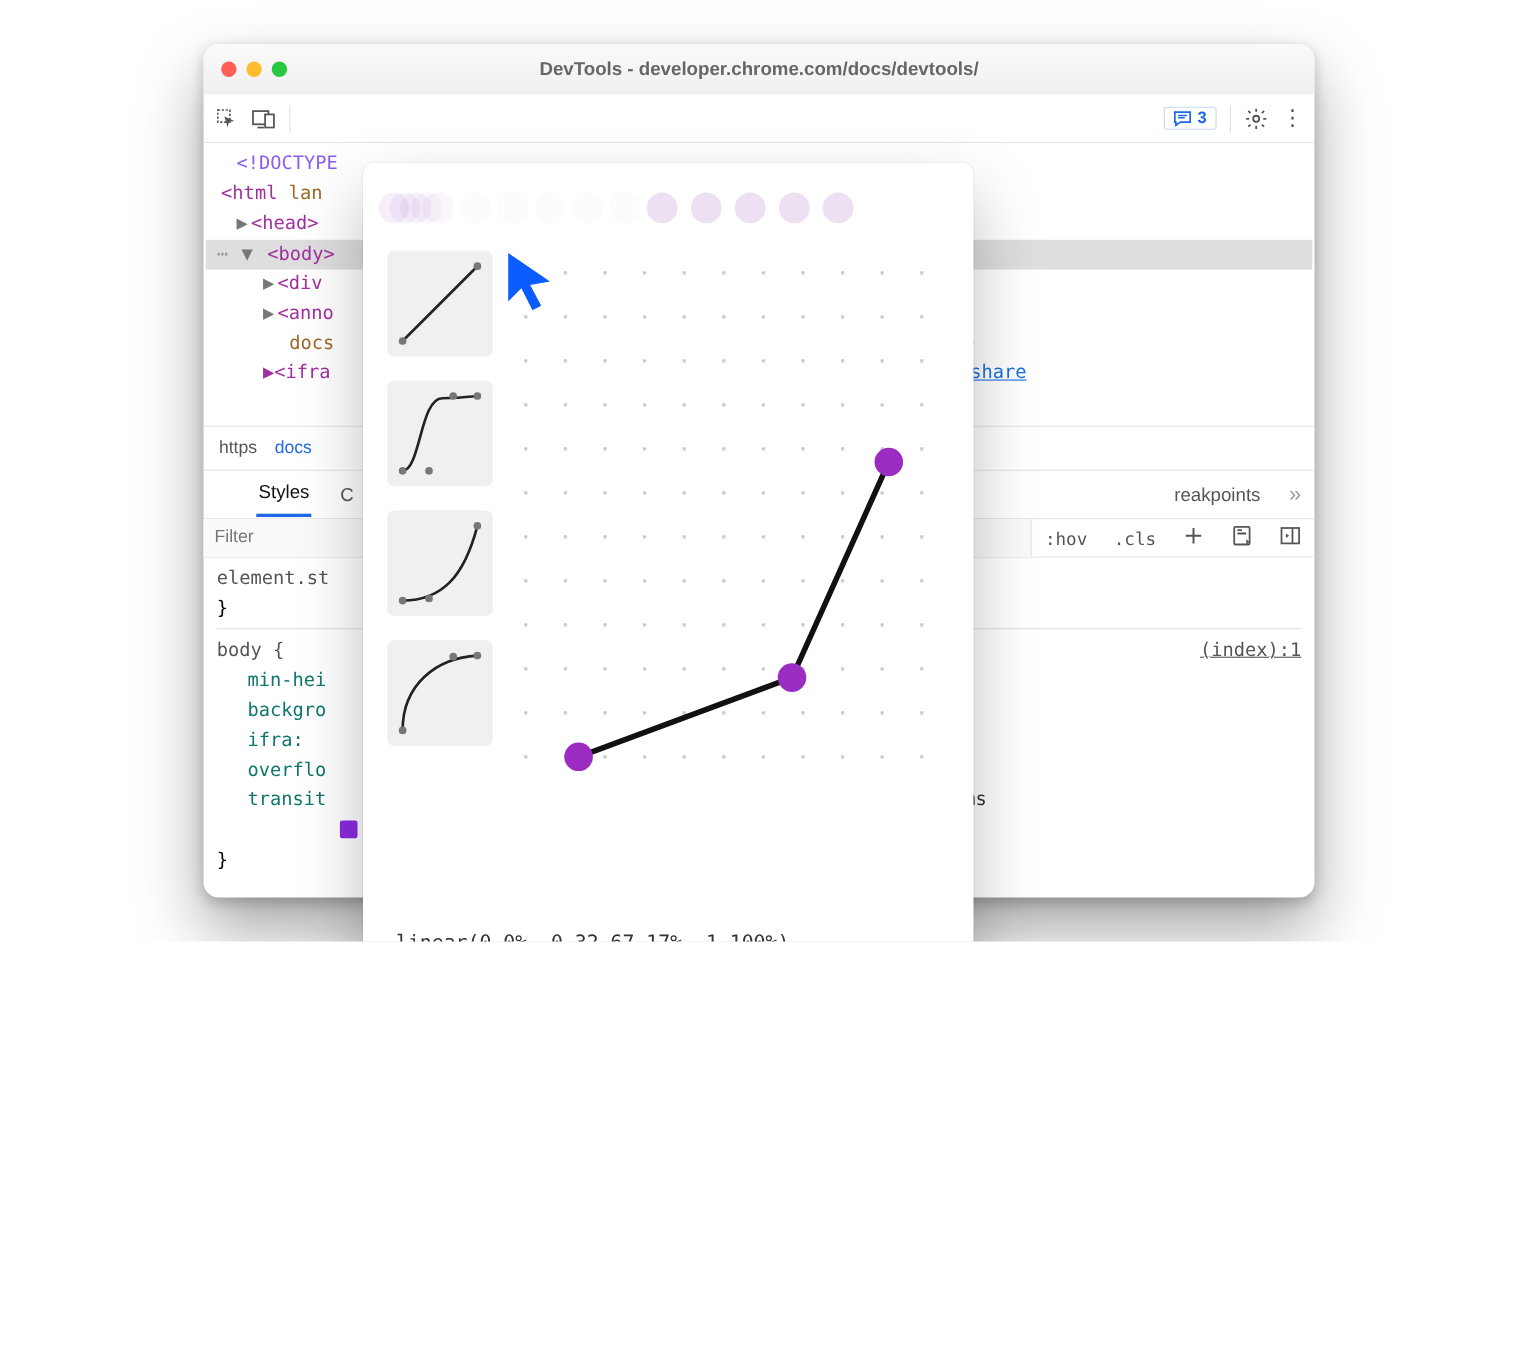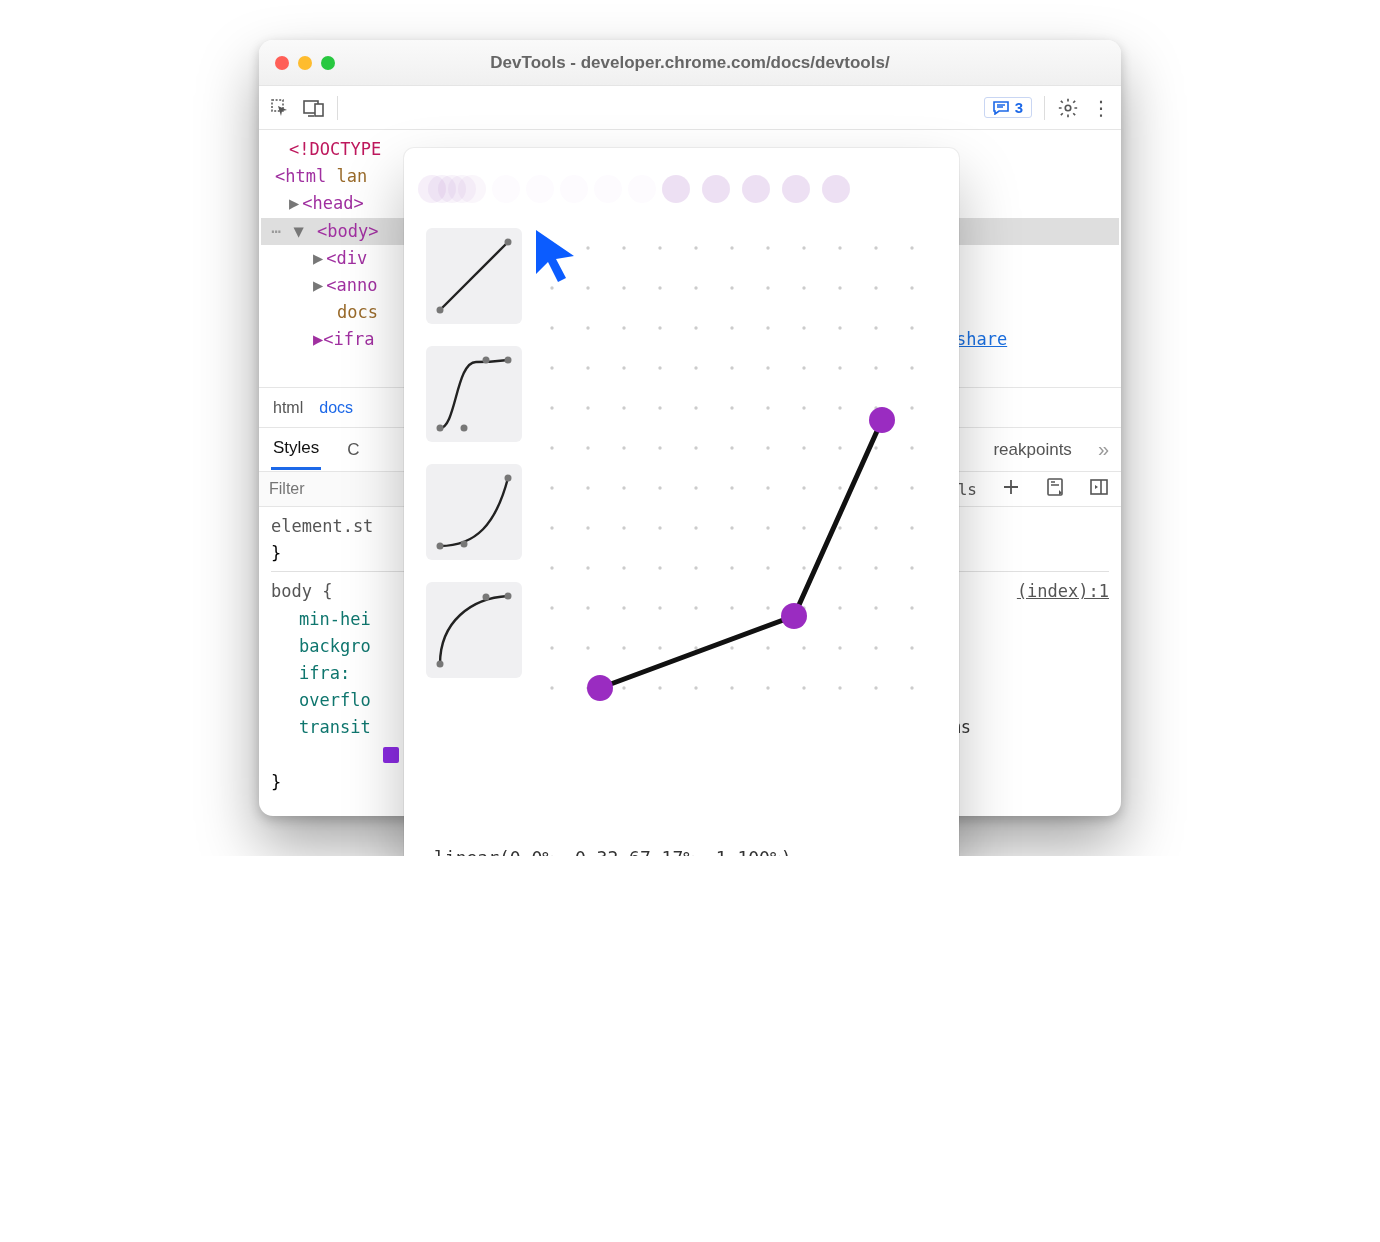--- a/index.html
+++ b/index.html
@@ -5,21 +5,21 @@
     * { box-sizing: border-box; margin: 0; padding: 0; }
     body {
       background: #fff;
       font-family: -apple-system, BlinkMacSystemFont, "Segoe UI", sans-serif;
       display: flex;
       align-items: flex-start;
       justify-content: center;
       padding: 40px;
     }
     .window {
-      width: 862px;
+      width: 1010px;
       background: #fff;
       border-radius: 14px;
       box-shadow: 0 30px 60px rgba(0,0,0,.35), 0 4px 12px rgba(0,0,0,.2);
       overflow: visible;
       position: relative;
     }
     
     .titlebar {
       display: flex;
       align-items: center;
@@ -72,21 +72,21 @@
       padding: 6px 2px 2px 2px;
       color: #333;
       height: 258px;
       overflow: hidden;
       border-bottom: 1px solid #e5e5e5;
       position: relative;
     }
     .row { white-space: nowrap; padding: 0 10px; }
     .row.selected { background: #dedede; }
     .attr { color: #996a2a; }
-    .text { color: #be185d; }
+    .text { color: #8b5cf6; }
     .punct { color: #a030a0; }
     .url { color: #1a6fe0; text-decoration: underline; }
     .caret { color: #777; margin-right: 3px; }
     .dots { color: #999; margin-right: 2px; }
     .indent1 { padding-left: 28px; }
     .indent2 { padding-left: 52px; }
     .indent3 { padding-left: 76px; }
 
     
     .breadcrumb {
@@ -94,21 +94,21 @@
       padding: 0 14px; font-size: 16px; color: #555; border-bottom: 1px solid #e5e5e5;
     }
     .crumb.active { color: #1c68e8; }
 
     
     .tabs {
       height: 44px; display: flex; align-items: center; gap: 24px;
       padding: 0 12px; border-bottom: 1px solid #e5e5e5; font-size: 17px; color: #555;
     }
     .tab { padding: 9px 2px; }
-    .tab.active { color: #111; border-bottom: 3px solid #1c68e8; }
+    .tab.active { color: #111; border-bottom: 3px solid #1c68e8; margin-left: 36px; }
     .tabs .chev { color: #999; font-size: 20px; }
 
     
     .filter-row {
       display: flex; align-items: center; border-bottom: 1px solid #e5e5e5;
       font-size: 16px;
     }
     .filter-input {
       flex: 1; padding: 8px 10px; font-size: 16px; border: none; outline: none;
       color: #888; background: #fafafa; border-right: 1px solid #e5e5e5;
@@ -249,21 +249,21 @@
       <span class="punct">:ement-banner&gt;</span>
     </div>
     <div class="row indent2">
       <span class="punct">▶&lt;ifra</span>
       <span style="display:inline-block;width:428px"></span>
       <span class="attr">;rc=</span><span class="url">"https://share</span>
     </div>
   </div>
 
   <div class="breadcrumb">
-    <span class="crumb">html</span>
+    <span class="crumb">https</span>
     <span class="crumb active">docs</span>
   </div>
 
   <div class="tabs">
     <span class="tab active">Styles</span>
     <span class="tab">C</span>
     <span style="flex:1"></span>
     <span class="tab">reakpoints</span>
     <span class="chev">»</span>
   </div>

